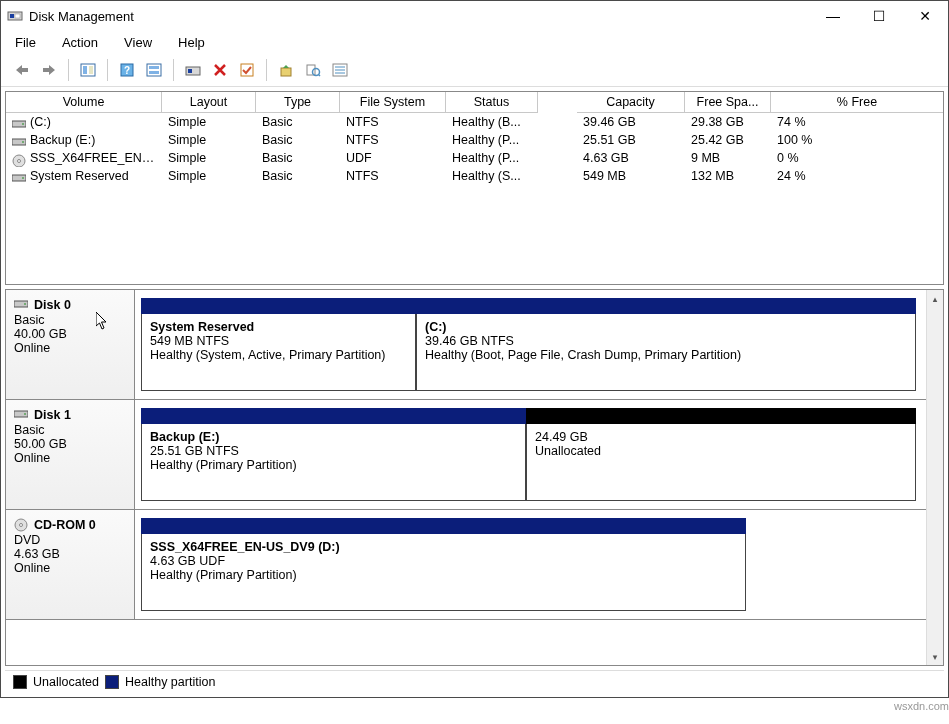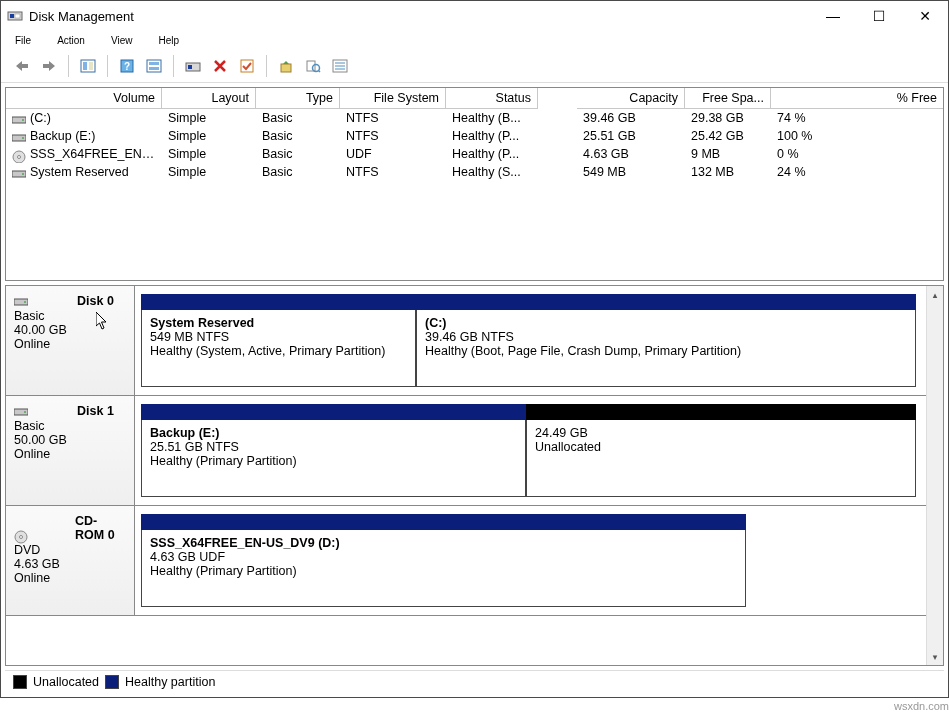--- a/index.html
+++ b/index.html
@@ -2,47 +2,47 @@
 <html><head>
 <meta charset="utf-8">
 <style>
   * { box-sizing: border-box; font-family: "Segoe UI", Tahoma, sans-serif; }
   body { margin: 0; background: #fff; }
   .window { width: 949px; height: 698px; border: 1px solid #4a4a4a; background: #fff; display: flex; flex-direction: column; }
   .titlebar { display: flex; align-items: center; height: 30px; padding: 0 0 0 6px; }
   .titlebar .app-icon { width: 16px; height: 16px; margin-right: 6px; display: inline-flex; align-items: center; justify-content: center; }
   .titlebar .title { font-size: 13px; flex: 1; }
   .titlebar .ctl { width: 46px; height: 30px; display: inline-flex; align-items: center; justify-content: center; font-size: 14px; }
-  .menubar { display: flex; padding: 2px 6px 4px 10px; gap: 18px; font-size: 10px; }
+  .menubar { display: flex; padding: 2px 6px 4px 10px; gap: 18px; font-size: 13px; }
   .menubar span { padding: 2px 4px; }
   .toolbar { display: flex; align-items: center; gap: 5px; padding: 3px 10px 5px 10px; border-bottom: 1px solid #ddd; }
   .toolbar .tb-sep { width: 1px; height: 22px; background: #ccc; margin: 0 3px; }
   .toolbar .tb-btn { width: 22px; height: 22px; display: inline-flex; align-items: center; justify-content: center; border: 1px solid transparent; }
   .volume-table { border: 1px solid #888; margin: 4px; height: 194px; overflow: hidden; }
   .table-header { display: flex; }
-  .table-header .th { font-size: 12.5px; padding: 3px 6px; border-right: 1px solid #c8c8c8; border-bottom: 1px solid #c8c8c8; background: #fff; text-align: right; overflow: hidden; white-space: nowrap; text-overflow: ellipsis; position: relative; }
+  .table-header .th { font-size: 12.5px; padding: 3px 6px; border-right: 1px solid #c8c8c8; border-bottom: 1px solid #c8c8c8; background: #fff; text-align: center; overflow: hidden; white-space: nowrap; text-overflow: ellipsis; position: relative; }
   .table-header .th:last-child { border-right: none; flex: 1; }
   .table-body .tr { display: flex; }
   .table-body .td { font-size: 12.5px; padding: 2px 6px; overflow: hidden; white-space: nowrap; text-overflow: ellipsis; }
   .vol-icon { width: 14px; height: 10px; display: inline-block; vertical-align: middle; margin-right: 4px; }
   .c-vol  { width: 156px; }
   .c-lay  { width: 94px; }
   .c-type { width: 84px; }
   .c-fs   { width: 106px; }
   .c-stat { width: 92px; }
   .c-cap  { width: 108px; margin-left: 39px; }
   .c-free { width: 86px; }
   .c-pct  { width: 66px; }
   .disk-panel { flex: 1; display: flex; border: 1px solid #888; margin: 0 4px 4px 4px; overflow: hidden; }
   .disk-scroll { flex: 1; overflow-y: hidden; }
   .scrollbar { width: 17px; background: #f0f0f0; border-left: 1px solid #ddd; display: flex; flex-direction: column; align-items: center; }
   .scrollbar .sb-arrow { height: 17px; width: 100%; display: flex; align-items: center; justify-content: center; font-size: 9px; color: #555; }
   .disk-row { display: flex; border-bottom: 1px solid #888; min-height: 110px; }
   .disk-info { width: 129px; padding: 8px 8px; font-size: 12.5px; border-right: 1px solid #888; background: linear-gradient(to bottom, #fafafa, #efefef); }
-  .disk-info .disk-name { font-weight: bold; margin-bottom: 1px; display: flex; align-items: flex-end; gap: 43px; }
+  .disk-info .disk-name { font-weight: bold; margin-bottom: 1px; display: flex; align-items: flex-start; }
   .disk-info .disk-name .dicon { width: 16px; height: 12px; margin-right: 4px; }
   .disk-layout { flex: 1; display: flex; padding: 8px 10px 8px 6px; gap: 0; }
   .part-col { display: flex; flex-direction: column; }
   .part-hdr { height: 16px; }
   .hdr-primary { background: #0b1e7a; }
   .hdr-black { background: #000; }
   .part-body { border: 1px solid #444; border-top: none; flex: 1; padding: 6px 8px; font-size: 12.5px; background: #fff; overflow: hidden; white-space: nowrap; }
   .part-body .p-title { font-weight: bold; }
   .legend { display: flex; align-items: center; gap: 6px; padding: 4px 8px 6px 8px; font-size: 12.5px; border-top: 1px solid #ddd; margin: 0 4px 2px 4px; }
   .legend .sw { width: 14px; height: 14px; border: 1px solid #444; }

